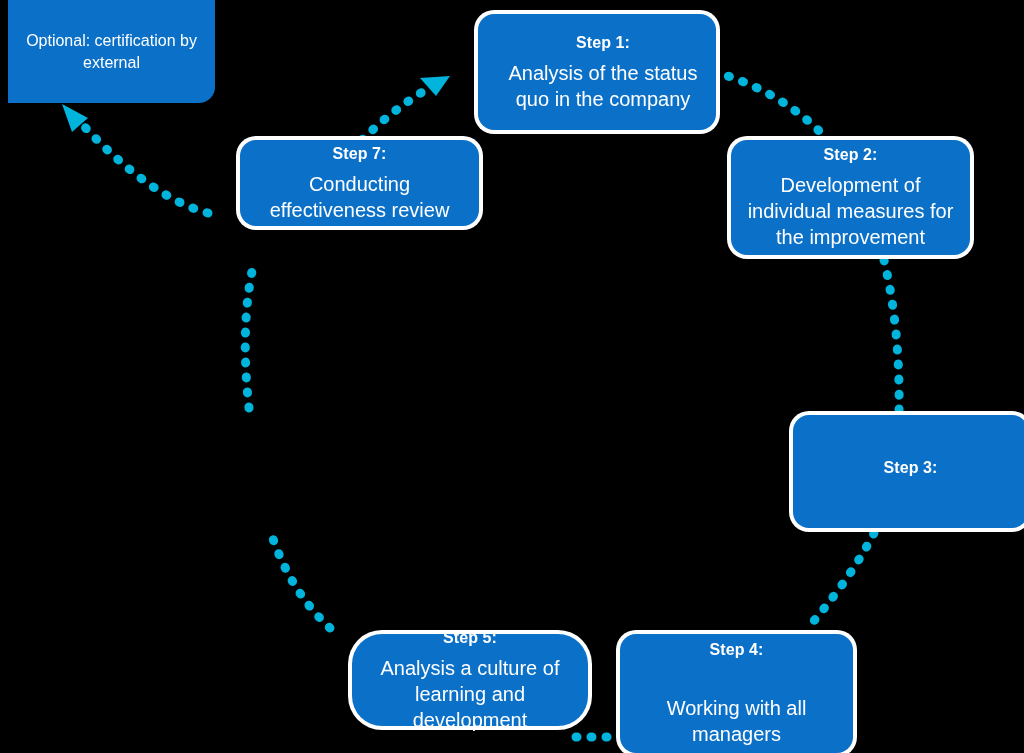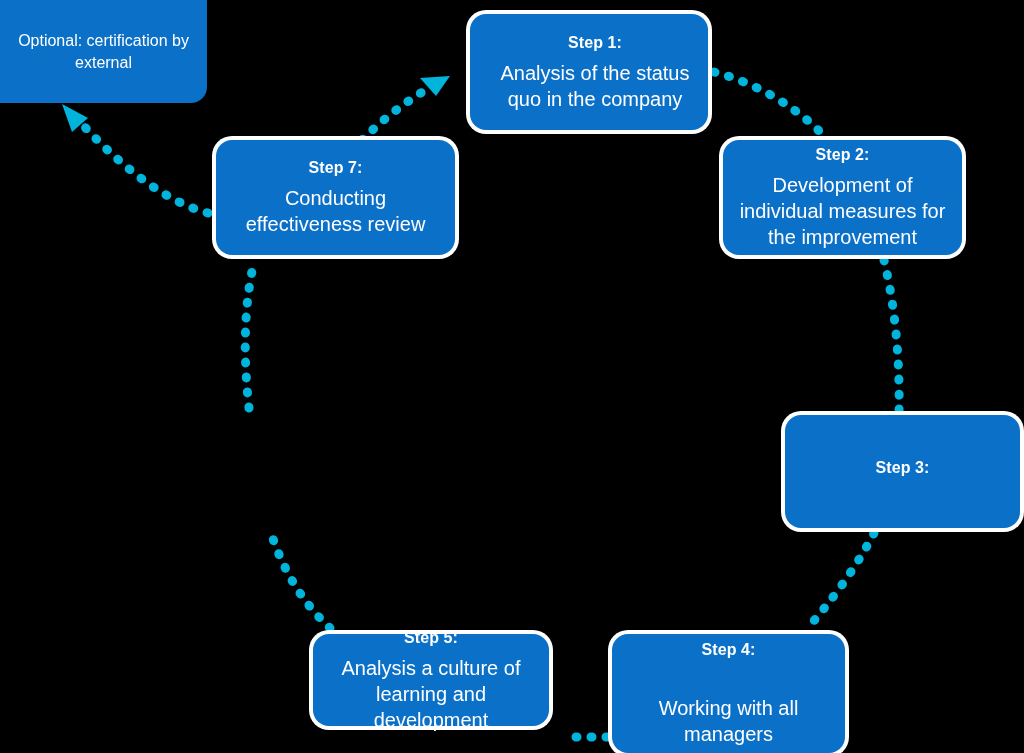--- a/index.html
+++ b/index.html
@@ -33,20 +33,21 @@
     border-radius: 16px;
     display: flex;
     flex-direction: column;
     align-items: center;
     justify-content: center;
     text-align: center;
     color: #ffffff;
     padding: 6px 12px;
     box-shadow: 0 0 0 4px #ffffff;
     z-index: 5;
+    margin-left: 8px;
   }
   .node.plain {
     box-shadow: none;
     border-radius: 0 0 16px 0;
   }
   .node .step-title {
     font-weight: bold;
     font-size: 16px;
     line-height: 1.25;
     margin-bottom: 7px;
@@ -104,24 +105,24 @@
 
   <div class="node" style="left:785px; top:415px; width:235px; height:113px;">
     <div class="step-title">Step 3:</div>
   </div>
 
   <div class="node" style="left:612px; top:634px; width:233px; height:119px;justify-content:space-between;">
     <div class="step-title">Step 4:</div>
     <div class="step-desc">Working with all managers</div>
   </div>
 
-  <div class="node" style="left:313px; top:634px; width:236px; height:92px;">
+  <div class="node" style="left:344px; top:634px; width:236px; height:92px;border-radius:30px;">
     <div class="step-title">Step 5:</div>
     <div class="step-desc">Analysis a culture of learning and development</div>
   </div>
 
 
-  <div class="node" style="left:216px; top:140px; width:239px; height:115px;">
+  <div class="node" style="left:232px; top:140px; width:239px; height:86px;">
     <div class="step-title">Step 7:</div>
     <div class="step-desc">Conducting effectiveness review</div>
   </div>
 
 </div>
 
 </body></html>

